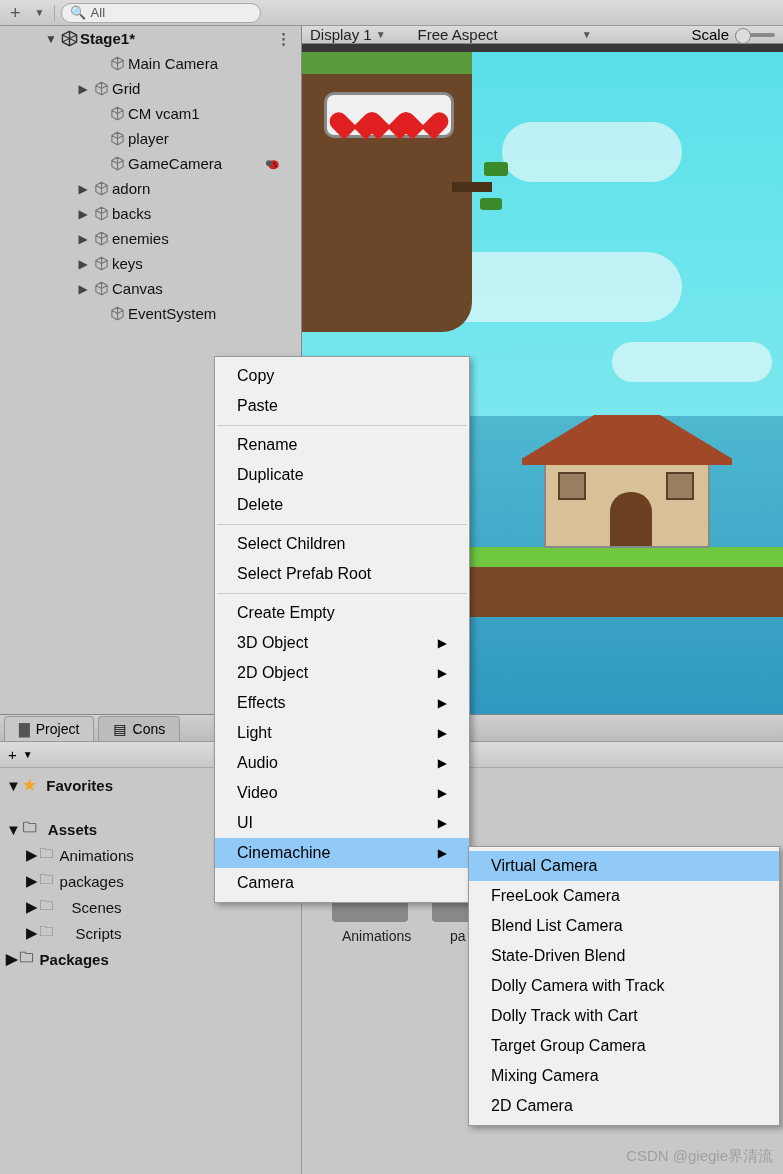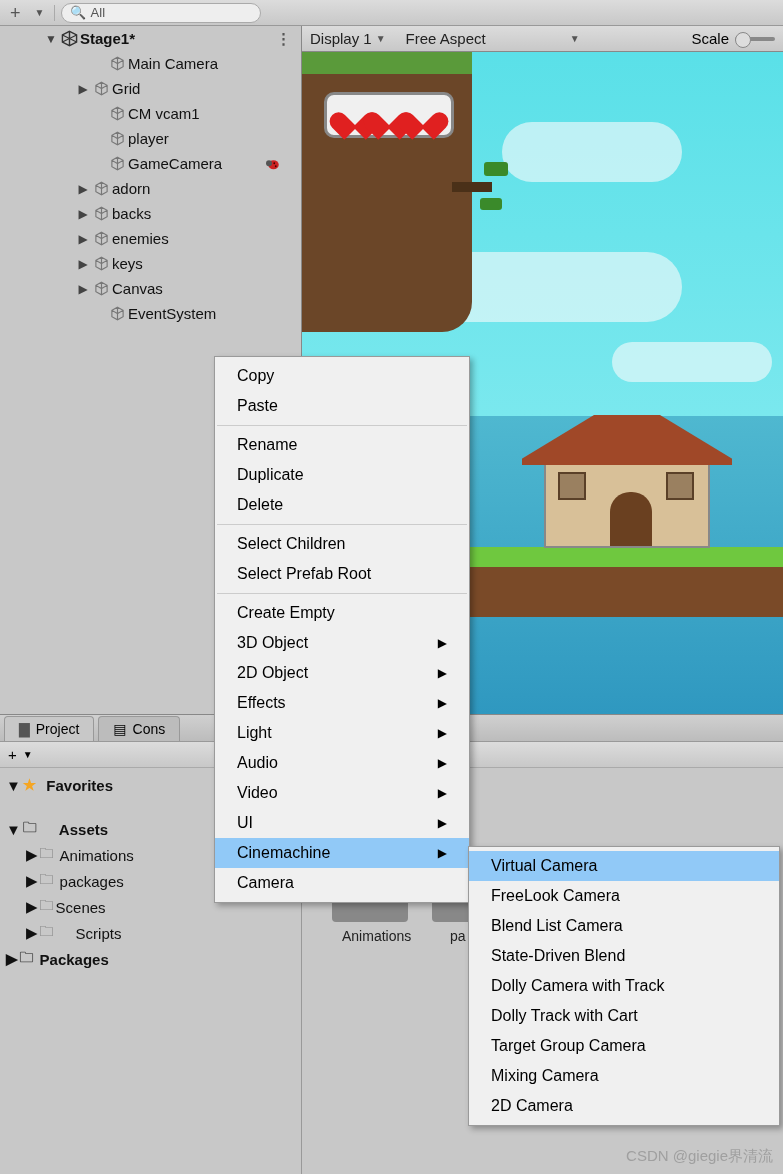--- a/index.html
+++ b/index.html
@@ -15,21 +15,21 @@
 .row .spacer { display:inline-block; }
 .row .arrow { width:14px; text-align:center; font-size:12px; color:#444;}
 .row .arrow.empty { visibility:hidden;}
 .row .icon { width:18px; height:18px; display:inline-flex; align-items:center; justify-content:center; font-size:14px; color:#666;}
 .row.scene { font-weight:bold;}
 .row.scene .menu-dots { margin-left:auto; margin-right:10px; color:#555;}
 .cube-icon svg { width:15px; height:15px; }
 .unity-logo svg { width:17px; height:17px; }
 .ladybug svg { width:20px; height:16px;}
 .gameview { flex:1; position:relative; background:#383838; }
-.gv-bar { height:26px; background:linear-gradient(#dcdcdc,#c8c8c8); border-bottom:1px solid #888; display:flex; align-items:center; padding:0 8px; gap:10px;}
+.gv-bar { height:18px; background:linear-gradient(#dcdcdc,#c8c8c8); border-bottom:1px solid #888; display:flex; align-items:center; padding:0 8px; gap:22px;}
 .gv-dd { display:flex; align-items:center; gap:4px; color:#222; font-size:15px;}
 .gv-dd .tri { font-size:10px; color:#555;}
 .gv-scale { margin-left:auto; display:flex; align-items:center; gap:6px;}
 .gv-scale .slider { width:40px; height:4px; background:#888; border-radius:2px; position:relative;}
 .gv-scale .slider::after{content:''; position:absolute; left:0; top:-5px; width:14px; height:14px; background:#ddd; border:1px solid #888; border-radius:50%;}
 .gamecanvas { position:absolute; top:26px; left:0; right:0; bottom:0; }
 .sky { position:absolute; inset:0; background: linear-gradient(#5ae0e8 0%, #7ae8ee 55%, #4fb8d0 55%, #2f98c0 100%); }
 .cloud { position:absolute; background: rgba(230,248,250,0.7); border-radius:40px; }
 .cliff { position:absolute; left:0; top:0; width:170px; height:280px; background:#6b4628; border-bottom-right-radius:30px; }
 .cliff-grass { position:absolute; left:0; top:0; width:170px; height:22px; background:#5a9a3a; }
@@ -284,40 +284,40 @@
   <div class="project-tree">
     <div class="ptrow bold">
       <span class="arrow">▼</span>
       <span class="star-icon">★</span>
       <span style="margin-left:8px">Favorites</span>
     </div>
     <div style="height:18px"></div>
     <div class="ptrow bold">
       <span class="arrow">▼</span>
       <span class="folder-icon">🗀</span>
-      <span style="margin-left:20px">Assets</span>
+      <span style="margin-left:9px">Assets</span>
     </div>
     <div id="assets-children">
         <div class="ptrow">
           <span class="spacer" style="width:18px"></span>
           <span class="arrow empty">▶</span>
           <span class="folder-icon">🗀</span>
           <span style="margin-left:4px">Animations</span>
         </div>
         <div class="ptrow">
           <span class="spacer" style="width:18px"></span>
           <span class="arrow">▶</span>
           <span class="folder-icon">🗀</span>
           <span style="margin-left:4px">packages</span>
         </div>
         <div class="ptrow">
           <span class="spacer" style="width:18px"></span>
           <span class="arrow empty">▶</span>
           <span class="folder-icon">🗀</span>
-          <span style="margin-left:0">Scenes</span>
+          <span style="margin-left:16px">Scenes</span>
         </div>
         <div class="ptrow">
           <span class="spacer" style="width:18px"></span>
           <span class="arrow empty">▶</span>
           <span class="folder-icon">🗀</span>
           <span style="margin-left:20px">Scripts</span>
         </div>
       </div>
     <div class="ptrow bold">
       <span class="arrow">▶</span>

